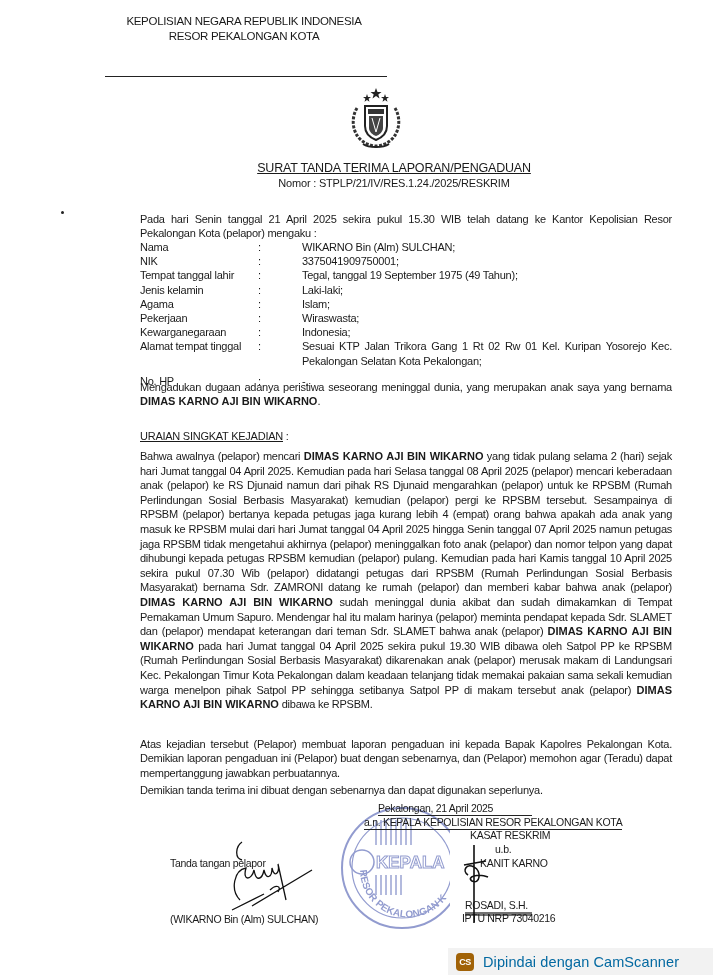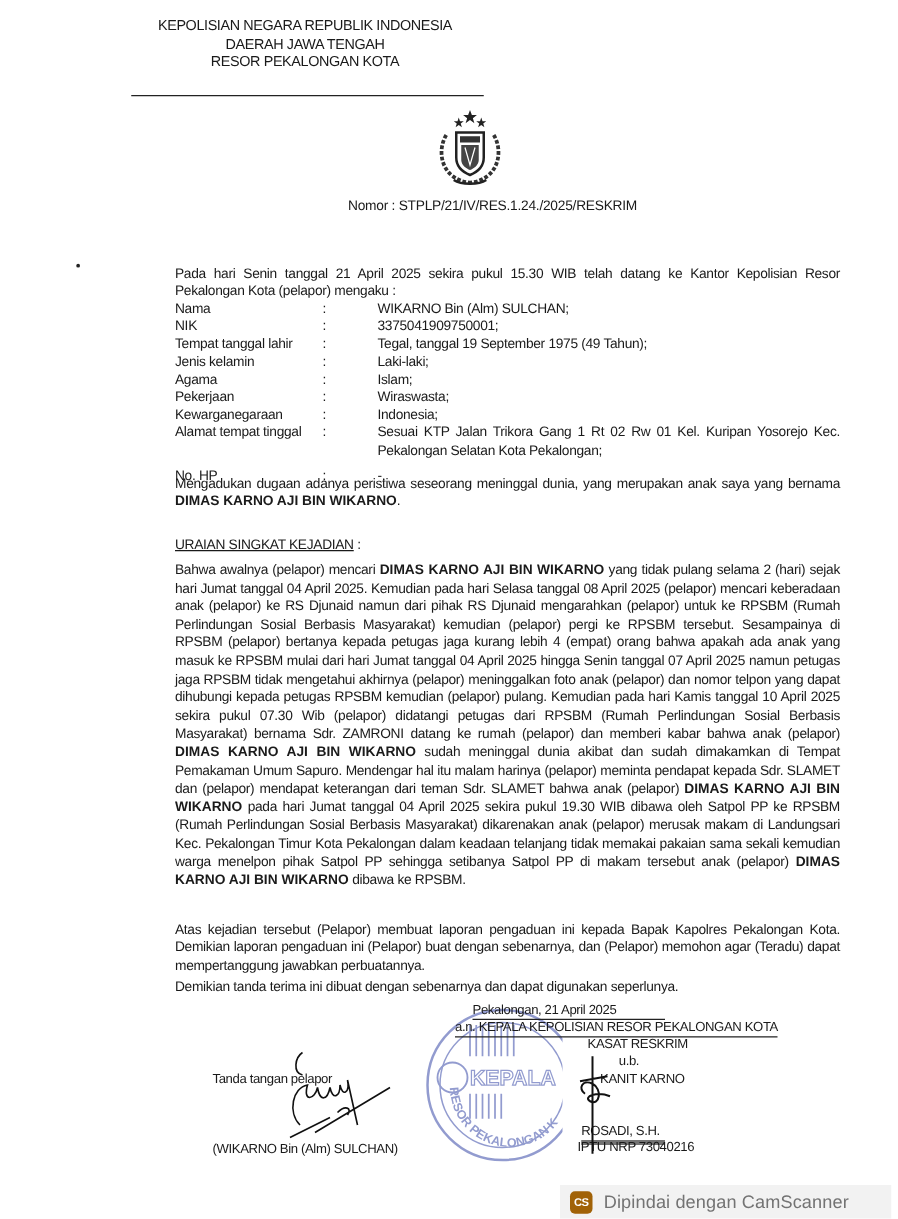--- a/index.html
+++ b/index.html
@@ -37,48 +37,48 @@
   b { font-weight: bold; letter-spacing: 0; }
   #stamp { position: absolute; left: 340px; top: 800px; width: 110px; height: 140px; opacity: 0.55; }
   #police-sign { position: absolute; left: 352px; top: 802px; width: 350px; font-size: 10.5px; line-height: 13px; letter-spacing: -0.3px; }
   #police-sign .date { position: absolute; left: 26px; top: 0; width: 154px; border-bottom: 1px solid #222; }
   #police-sign .line { position: absolute; white-space: nowrap; }
   #reporter-sign { position: absolute; left: 170px; top: 857px; font-size: 10.5px; letter-spacing: -0.3px; }
   #reporter-name { position: absolute; left: 170px; top: 913px; font-size: 10.5px; letter-spacing: -0.3px; }
   svg.sig { position: absolute; overflow: visible; }
   #camscanner { position: absolute; left: 448px; top: 948px; width: 265px; height: 27px; background: #f2f2f2; display: flex; align-items: center; }
   #cs-icon { width: 18px; height: 18px; background: #a16207; color: #fff; border-radius: 4px; font-size: 9px; font-weight: bold; display:flex; align-items:center; justify-content:center; margin-left: 8px; margin-right: 9px; letter-spacing: -0.5px; }
-  #cs-label { font-size: 14.5px; color: #737373; letter-spacing: 0.1px; }
+  #cs-label { font-size: 14.5px; color: #0369a1; letter-spacing: 0.1px; }
 </style>
 </head>
 <body>
 
 <div id="letterhead">
   <div>KEPOLISIAN NEGARA REPUBLIK INDONESIA</div>
-  <div>DAERAH JAWA TENGAH</div>
   <div>RESOR PEKALONGAN KOTA</div>
   <div class="rule"></div>
 </div>
 
 <svg id="emblem" viewBox="0 0 58 66">
   <g fill="#222">
     <polygon points="29,2 30.5,6 34.5,6 31.3,8.5 32.5,12.5 29,10 25.5,12.5 26.7,8.5 23.5,6 27.5,6"></polygon>
     <polygon points="20,8 21,11 24,11 21.6,12.8 22.5,15.8 20,14 17.5,15.8 18.4,12.8 16,11 19,11"></polygon>
     <polygon points="38,8 39,11 42,11 39.6,12.8 40.5,15.8 38,14 35.5,15.8 36.4,12.8 34,11 37,11"></polygon>
   </g>
   <path d="M10,22 C4,32 5,46 14,54 C20,59 26,60 29,60" fill="none" stroke="#333" stroke-width="3" stroke-dasharray="3,1.5"></path>
   <path d="M48,22 C54,32 53,46 44,54 C38,59 32,60 29,60" fill="none" stroke="#333" stroke-width="3" stroke-dasharray="3,1.5"></path>
   <path d="M18,20 L40,20 L40,40 C40,48 34,52 29,54 C24,52 18,48 18,40 Z" fill="#fff" stroke="#222" stroke-width="2"></path>
   <rect x="21" y="23" width="16" height="5" fill="#333"></rect>
   <path d="M22,30 L36,30 L36,42 C36,46 32,49 29,50 C26,49 22,46 22,42 Z" fill="#444"></path>
   <path d="M25,32 L29,46 L33,32" fill="none" stroke="#fff" stroke-width="1"></path>
   <path d="M16,58 C22,62 36,62 42,58" fill="none" stroke="#222" stroke-width="2"></path>
 </svg>
 
 <div id="title-block">
+  <div id="doc-title">SURAT TANDA TERIMA LAPORAN/PENGADUAN</div>
   <div id="doc-number">Nomor : STPLP/21/IV/RES.1.24./2025/RESKRIM</div>
 </div>
 
 <div id="dot-mark"></div>
 
 <div id="intro" class="body-text">Pada hari Senin tanggal 21 April 2025 sekira pukul 15.30 WIB telah datang ke Kantor Kepolisian Resor Pekalongan Kota (pelapor) mengaku :</div>
 
 <div id="identity">
   <div class="id-row">
       <span class="lbl">Nama</span>

